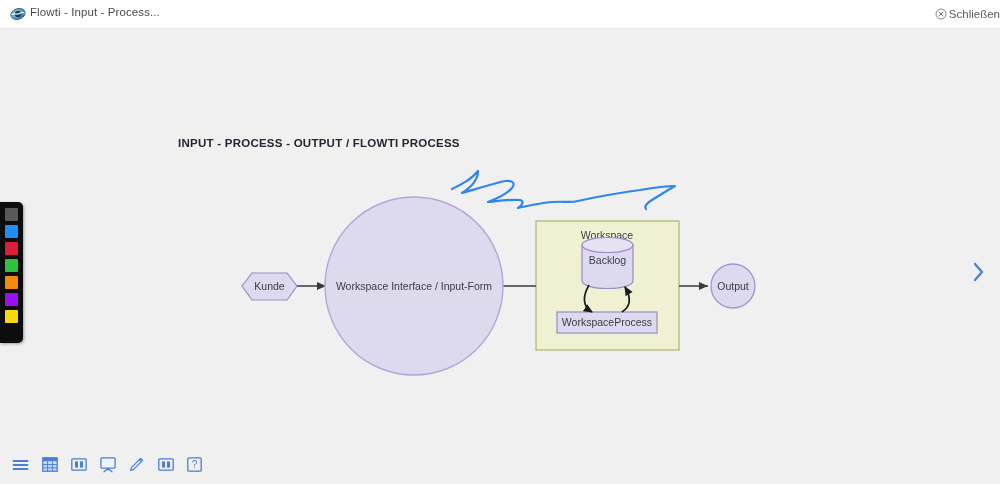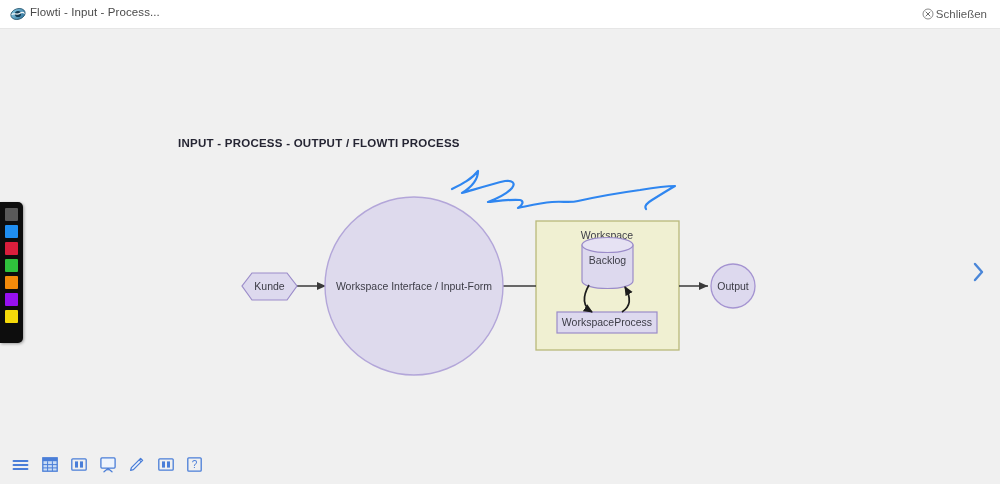--- a/index.html
+++ b/index.html
@@ -21,21 +21,21 @@
     border-bottom: 1px solid #e6e6e6;
     display: flex; align-items: center;
   }
   #titlebar-left { display: flex; align-items: flex-start; gap: 4px; padding-left: 10px; }
   #app-logo { width: 16px; height: 16px; display: block; flex: 0 0 auto; }
   #window-title {
     font-size: 11.5px; color: #4a4a4a; letter-spacing: .1px;
     white-space: nowrap;
   }
   #titlebar-right {
-    margin-left: auto; padding-right: 13px;
+    margin-left: auto; 
     display: flex; align-items: center; gap: 2px;
     cursor: pointer;
   }
   #close-glyph { width: 12px; height: 12px; display: block; }
   #close-label { font-size: 11.5px; color: #5a5a5a; white-space: nowrap; }
 
   
   #canvas {
     position: absolute; top: 29px; left: 0;
     width: 996px; height: 455px;

